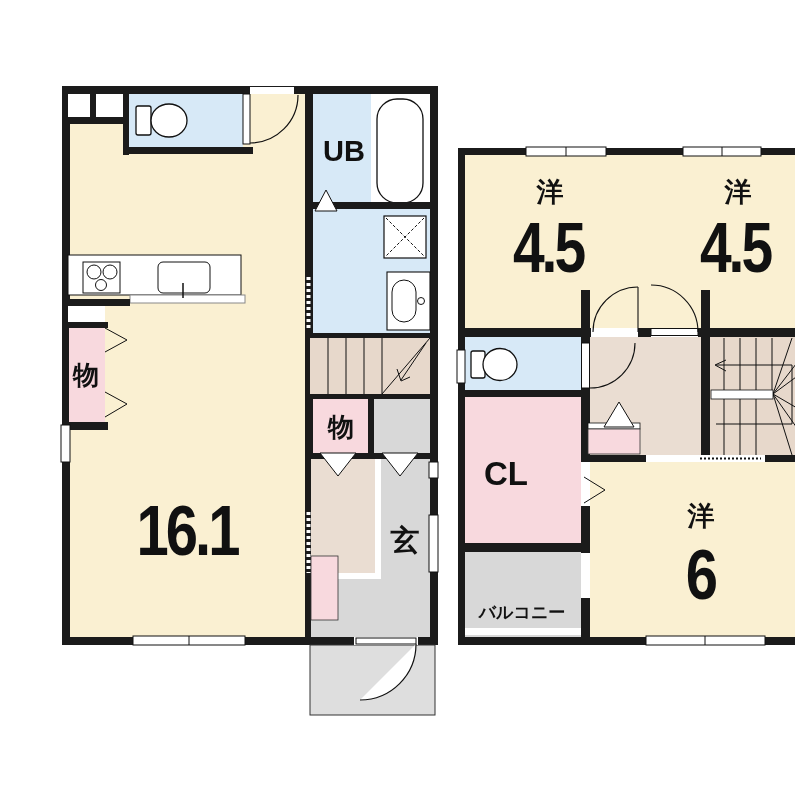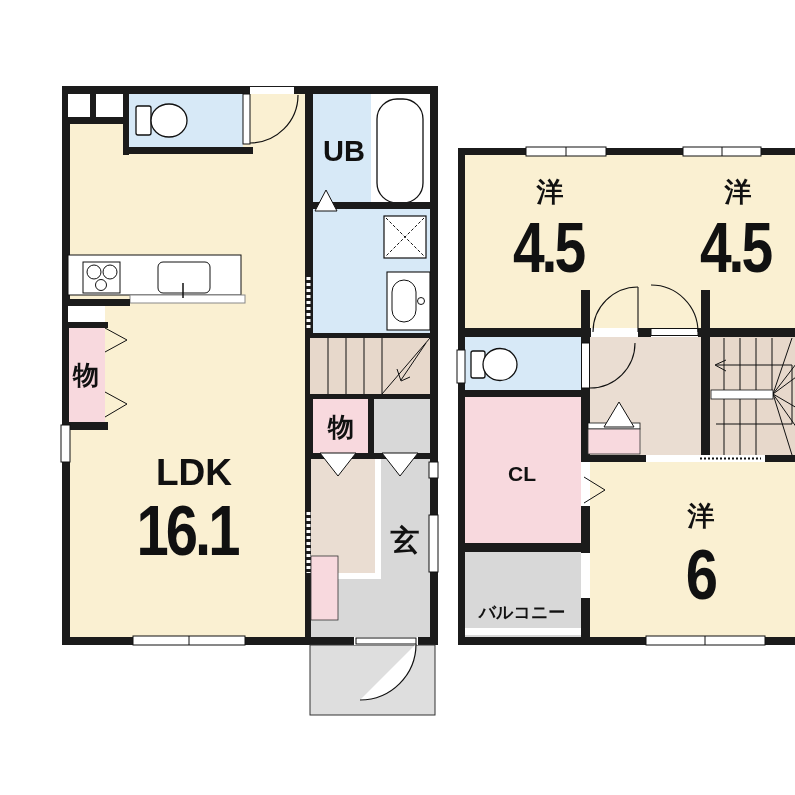--- a/index.html
+++ b/index.html
@@ -203,27 +203,26 @@
           <line x1="674" y1="147" x2="674" y2="156"></line>
       <rect x="409" y="350" width="8" height="33" fill="#fff"></rect>
       <rect x="598" y="636" width="119" height="9" fill="#fff"></rect>
           <line x1="657" y1="636" x2="657" y2="645"></line>
     </g>
   </g>
 </svg>
 
 <div class="lbl" style="left:296px;top:151px;font-size:29px">UB</div>
 <div class="lbl" style="left:38px;top:375px;font-size:26px">物</div>
-<div class="lbl" style="left:146px;top:472px;font-size:37px">LDK</div>
 <div class="lbl num" style="left:139px;top:531px;font-size:58px">16.1</div>
 <div class="lbl" style="left:293px;top:427px;font-size:26px">物</div>
 <div class="lbl" style="left:357px;top:540px;font-size:29px">玄</div>
 
 <div class="lbl" style="left:502px;top:192px;font-size:27px">洋</div>
 <div class="lbl num" style="left:500px;top:248px;font-size:57px">4.5</div>
 <div class="lbl" style="left:690px;top:192px;font-size:27px">洋</div>
 <div class="lbl num" style="left:687px;top:248px;font-size:57px">4.5</div>
-<div class="lbl" style="left:474px;top:473px;font-size:21px">CL</div>
+<div class="lbl" style="left:458px;top:473px;font-size:33px">CL</div>
 <div class="lbl" style="left:653px;top:516px;font-size:27px">洋</div>
 <div class="lbl num" style="left:654px;top:575px;font-size:58px;letter-spacing:0">6</div>
 <div class="lbl" style="left:474px;top:612px;font-size:17px">バルコニー</div>
 
 </div>
 
 </body></html>

